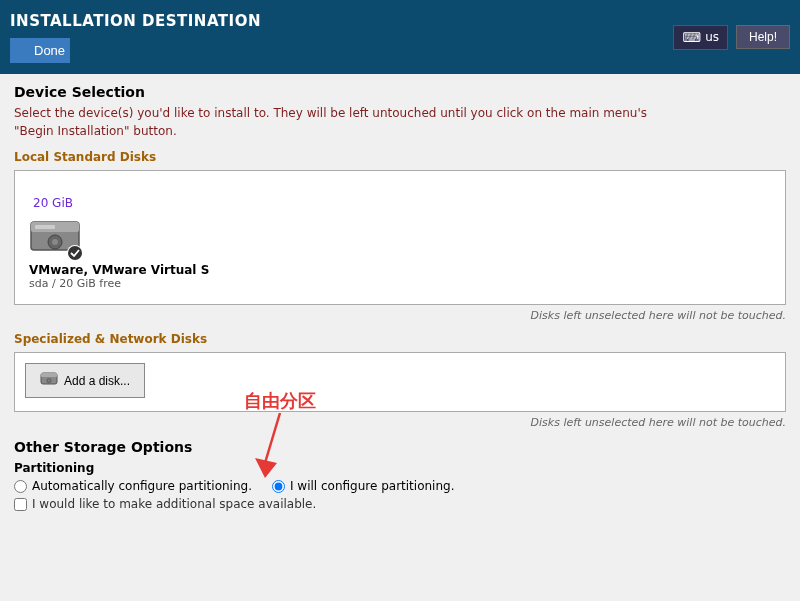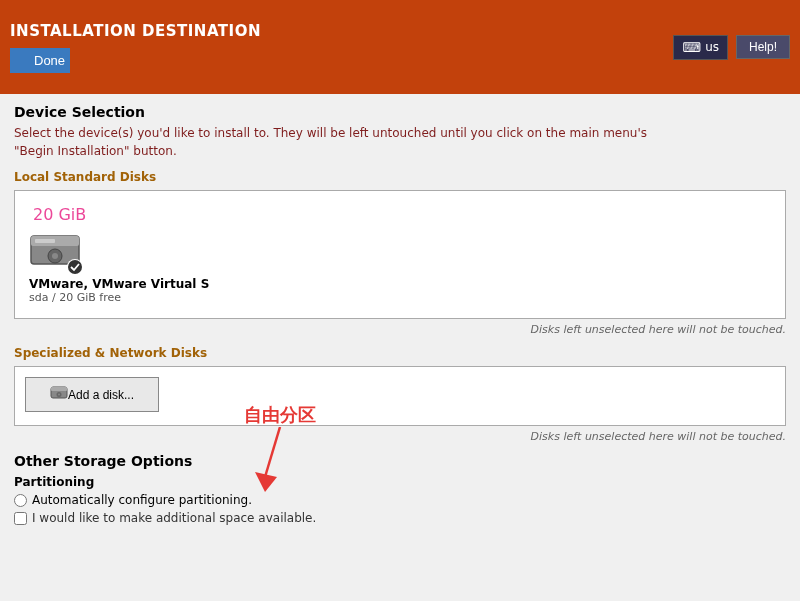--- a/index.html
+++ b/index.html
@@ -55,24 +55,25 @@
 
     .disk-item {
       display: flex;
       flex-direction: column;
       align-items: flex-start;
       cursor: pointer;
       padding: 4px;
     }
 
     .disk-size {
-      font-size: 16px;
-      color: #ec4899;
+      font-size: 12px;
+      color: #6d28d9;
       margin-bottom: 4px;
       margin-left: 4px;
+      margin-top: 11px;
     }
 
     .disk-icon-wrapper {
       position: relative;
       display: inline-block;
       margin-bottom: 4px;
     }
 
     .check-badge {
       position: absolute;
@@ -110,26 +111,26 @@
       border: 1px solid #aaa;
       background: #fff;
       padding: 10px;
       margin-bottom: 4px;
       min-height: 60px;
     }
 
     .add-disk-btn {
       border: 1px solid #888;
       background: #e8e8e8;
-      padding: 6px 24px;
+      padding: 6px 14px;
       font-size: 12px;
       cursor: pointer;
       display: flex;
       align-items: center;
-      gap: 0;
+      gap: 6px;
     }
 
     .other-storage {
       margin-top: 8px;
     }
 
     .other-storage-title {
       font-size: 14px;
       font-weight: bold;
       color: #000;
@@ -172,26 +173,26 @@
     }
 
     input[type="radio"] {
       cursor: pointer;
     }
     input[type="checkbox"] {
       cursor: pointer;
     }
 
     .header-full {
-      background: #c2410c;
+      background: #0c4a6e;
       display: flex;
       align-items: center;
       justify-content: space-between;
       padding: 0 10px;
-      height: 94px;
+      height: 74px;
     }
     .header-left {
       display: flex;
       flex-direction: column;
       gap: 8px;
     }
   </style>
 </head>
 <body>
 
@@ -279,20 +280,24 @@
           <line x1="25" y1="0" x2="10" y2="50" stroke="#e53935" stroke-width="2.5"></line>
           <polygon points="10,65 0,45 22,50" fill="#e53935"></polygon>
         </svg>
       </div>
 
       <div class="radio-row">
         <label class="radio-option">
           <input type="radio" name="partitioning" style="">
           <span>Automatically configure partitioning.</span>
         </label>
+        <label class="radio-option">
+          <input type="radio" name="partitioning" checked="" style="">
+          <span>I will configure partitioning.</span>
+        </label>
       </div>
     </div>
 
     <div class="checkbox-row">
       <input type="checkbox" style="">
       <span>I would like to make additional space available.</span>
     </div>
   </div>
 
 </div>

